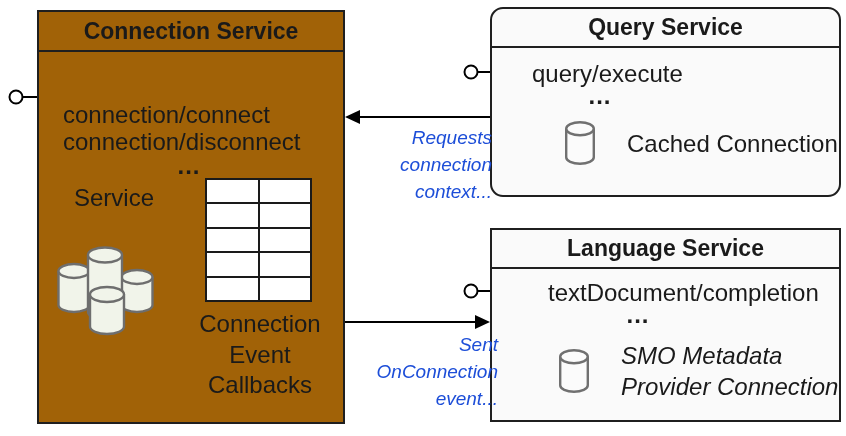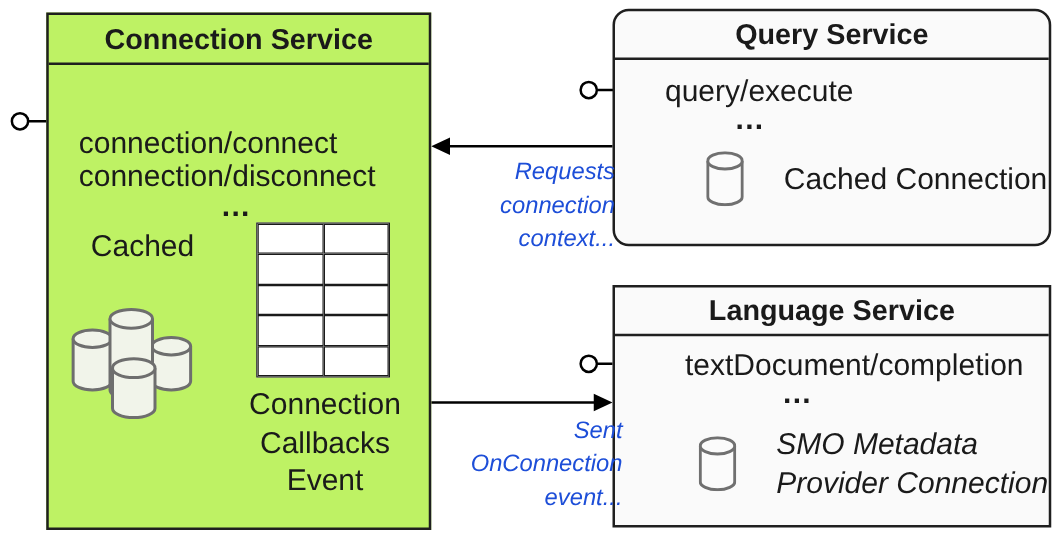--- a/index.html
+++ b/index.html
@@ -30,21 +30,21 @@
   .box-header {
     box-sizing: border-box;
     height: 40px;
     line-height: 38px;
     border-bottom: 2px solid #1f1f1f;
     text-align: center;
     font-weight: 700;
     font-size: 23px;
     white-space: nowrap;
   }
-  .connection-box { left: 37px; top: 10px; width: 308px; height: 414px; background: #bef264; }
+  .connection-box { left: 37px; top: 10px; width: 308px; height: 414px; background: #a16207; }
   .query-box      { left: 490px; top: 7px;  width: 351px; height: 190px; background: #fafafa; border-radius: 13px; }
   .language-box   { left: 490px; top: 228px; width: 351px; height: 194px; background: #fafafa; }
   .query-box .box-header, .language-box .box-header { height: 39px; line-height: 37px; }
 
   .abs { position: absolute; }
   .method-list { font-size: 24px; line-height: 27px; white-space: nowrap; margin-top: 29px; }
   .q-method { font-size: 24px; line-height: 26px; white-space: nowrap; }
   .dots { font-size: 24px; font-weight: 700; line-height: 22px; text-align: center; letter-spacing: 1px; }
 
   .active-label { font-size: 24px; line-height: 31px; text-align: center; }
@@ -105,21 +105,21 @@
   <section class="box connection-box">
     <div class="box-header">Connection Service</div>
 
     <div class="abs method-list" style="left:24px; top:60px; width:252px;">
       <div>connection/connect</div>
       <div>connection/disconnect</div>
       <div class="dots">...</div>
     </div>
 
     <div class="abs active-label" style="left:0px; top:170px; width:150px;">
-      <div>Cached</div>
+      <div>Service</div>
     </div>
 
     <svg class="abs" style="left:13px; top:230px;" width="115" height="100" viewBox="0 0 115 100">
       <g fill="#f1f4ea" stroke="#6e6e6e" stroke-width="2.4">
         <g>
           <path d="M6.5 29 V63 A15.5 7 0 0 0 37.5 63 V29"></path>
           <ellipse cx="22" cy="29" rx="15.5" ry="7"></ellipse>
         </g>
         <g>
           <path d="M69.5 35 V63 A15.5 7 0 0 0 100.5 63 V35"></path>
@@ -144,22 +144,22 @@
       <div class="cell"></div>
       <div class="cell"></div>
       <div class="cell"></div>
       <div class="cell"></div>
       <div class="cell"></div>
       <div class="cell"></div>
     </div>
 
     <div class="abs callbacks-label" style="left:140px; top:297px; width:162px;">
       <div>Connection</div>
+      <div>Event</div>
       <div>Callbacks</div>
-      <div>Event</div>
     </div>
   </section>
 
   <section class="box query-box">
     <div class="box-header">Query Service</div>
 
     <div class="abs q-method" style="left:40px; top:52px;">query/execute</div>
     <div class="abs dots" style="left:40px; top:76px; width:136px;">...</div>
 
     <div class="abs resource-row" style="left:58px; top:112px;">

